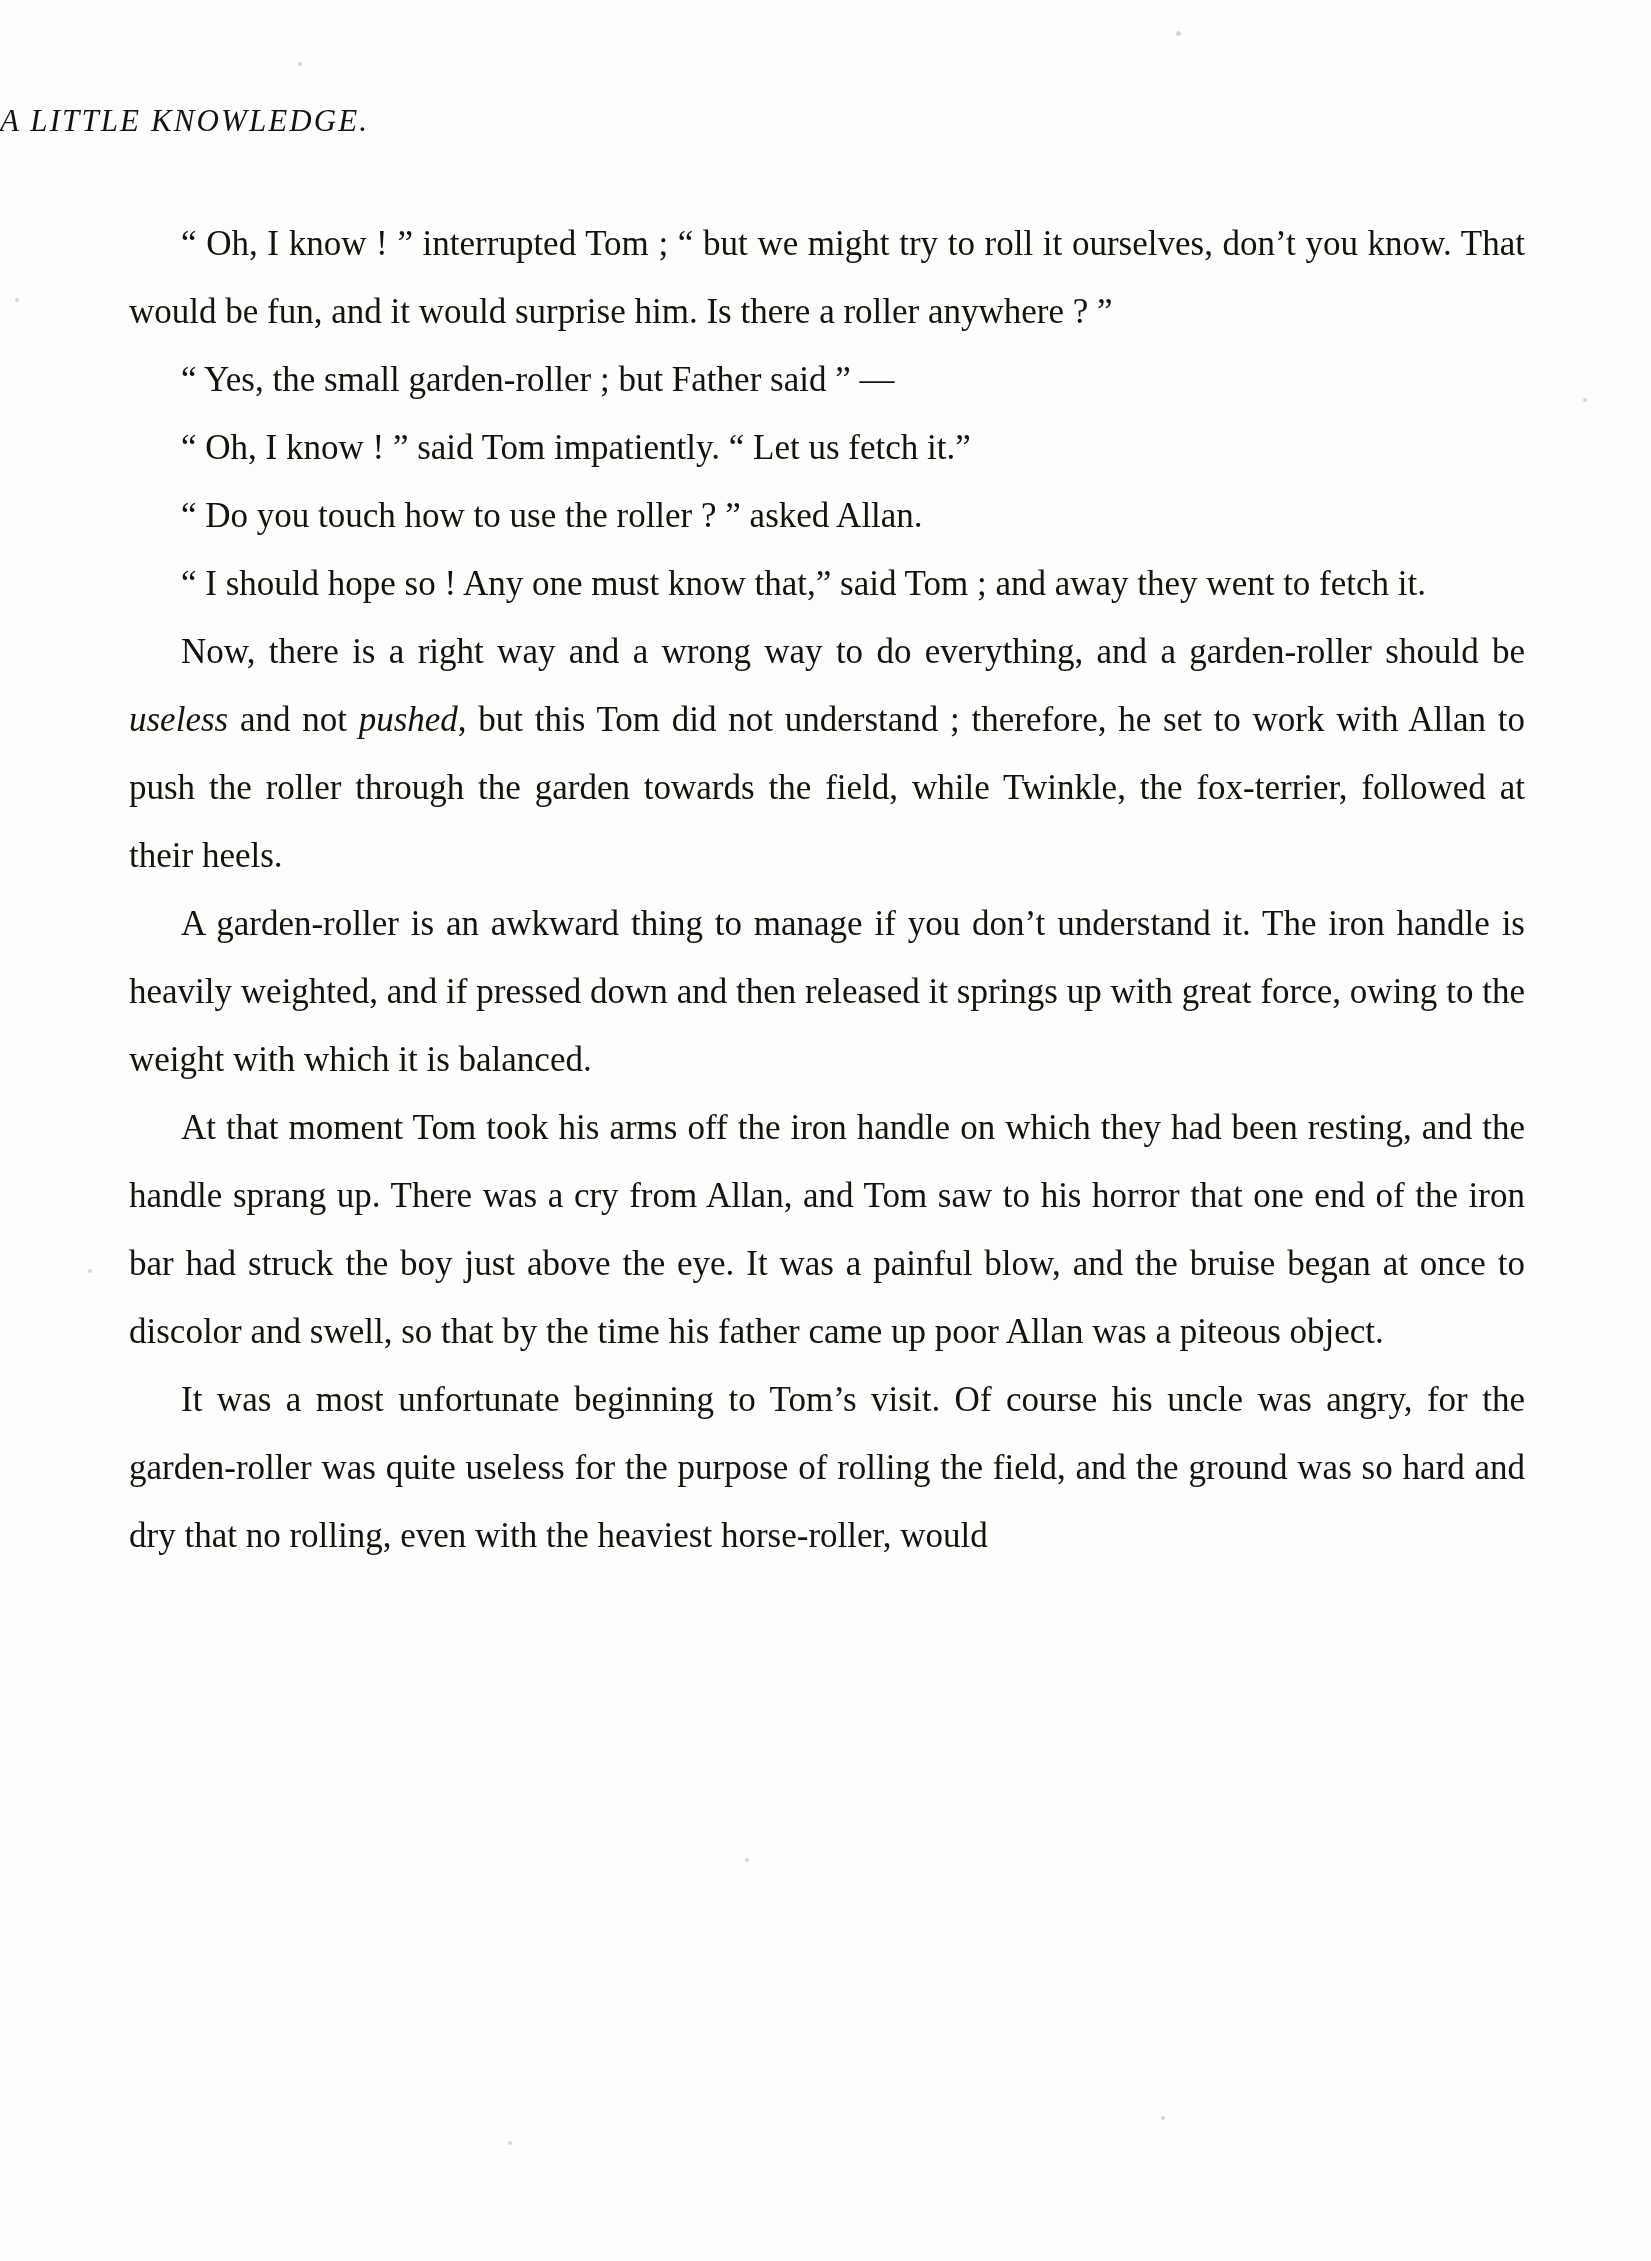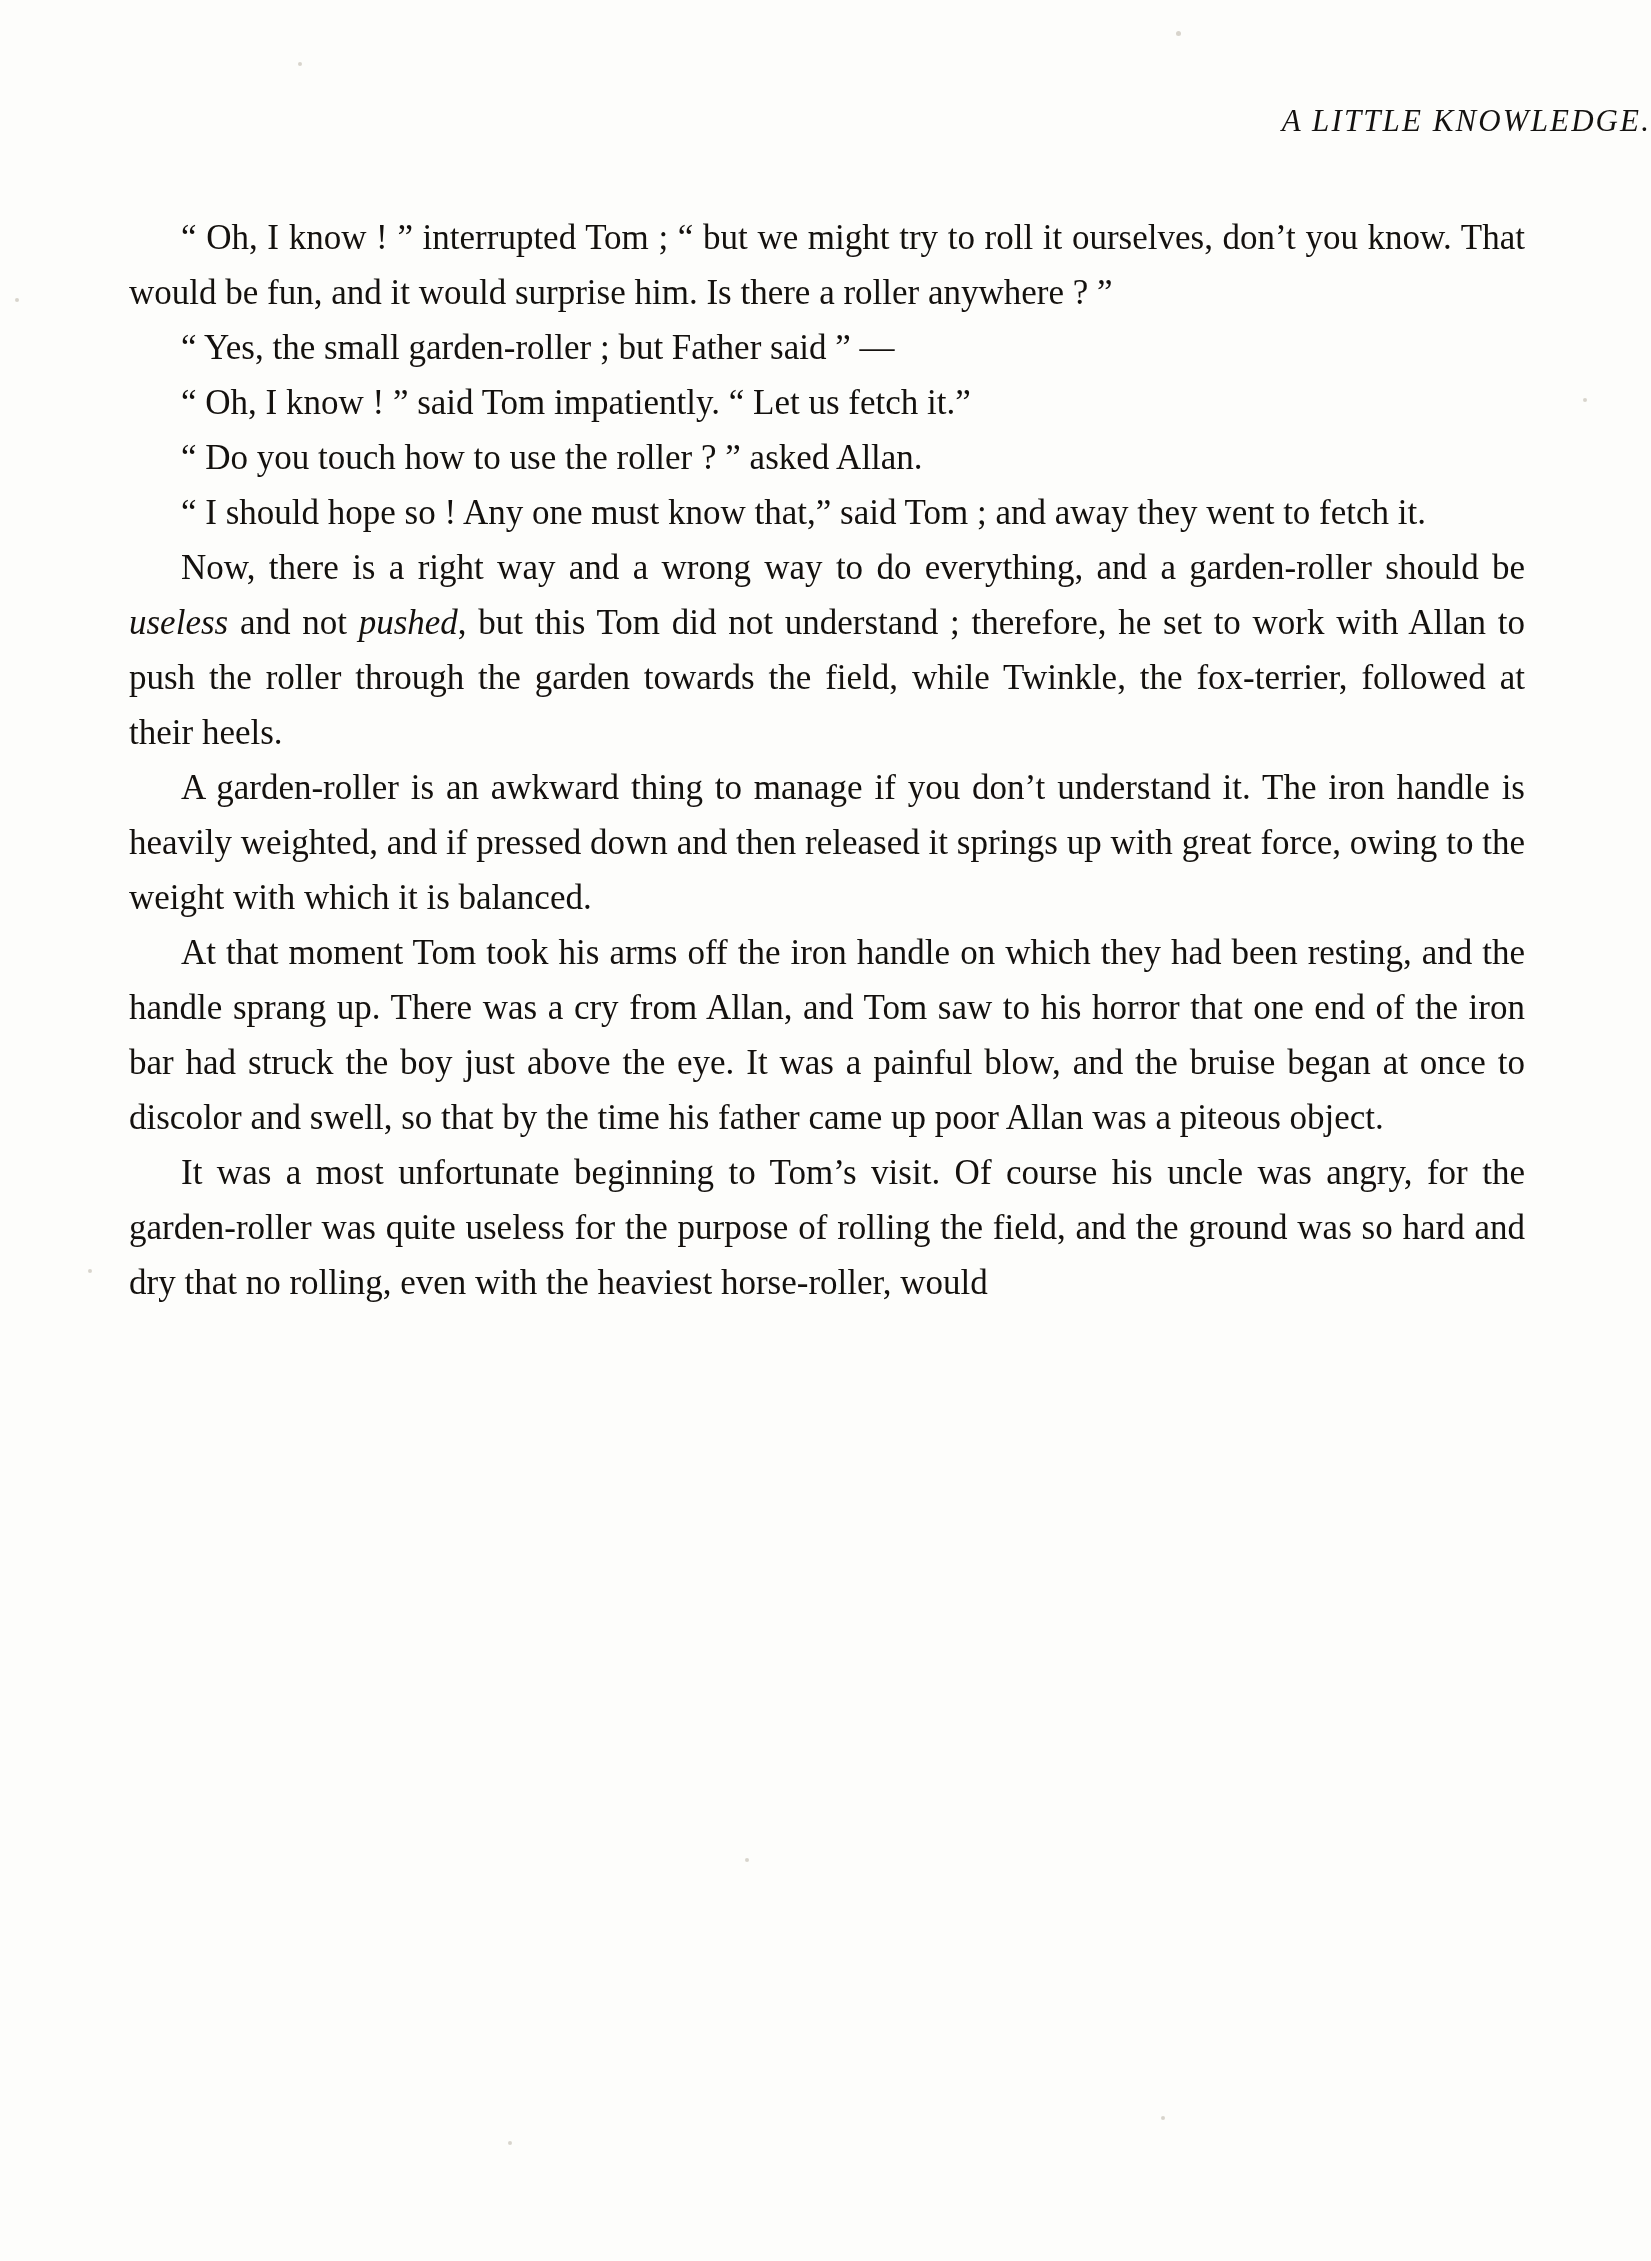--- a/index.html
+++ b/index.html
@@ -21,35 +21,35 @@
     top: 0;
     width: 1651px;
     height: 2261px;
     background: #fdfdfb;
   }
   .running-head {
     position: absolute;
     top: 103px;
     left: 0;
     width: 100%;
-    text-align: right;
+    text-align: left;
     font-family: "Liberation Serif", serif;
     font-style: italic;
     font-size: 31px;
     letter-spacing: 2.1px;
     color: #141210;
     white-space: nowrap;
   }
   .body-text {
     position: absolute;
     top: 210px;
     left: 129px;
     width: 1396px;
     font-size: 35px;
-    line-height: 55px;
+    line-height: 68px;
     text-align: justify;
     color: #14110e;
   }
   .body-text p {
     margin: 0;
     text-indent: 52px;
     text-align: justify;
     text-justify: inter-word;
   }
   .body-text p.last {

